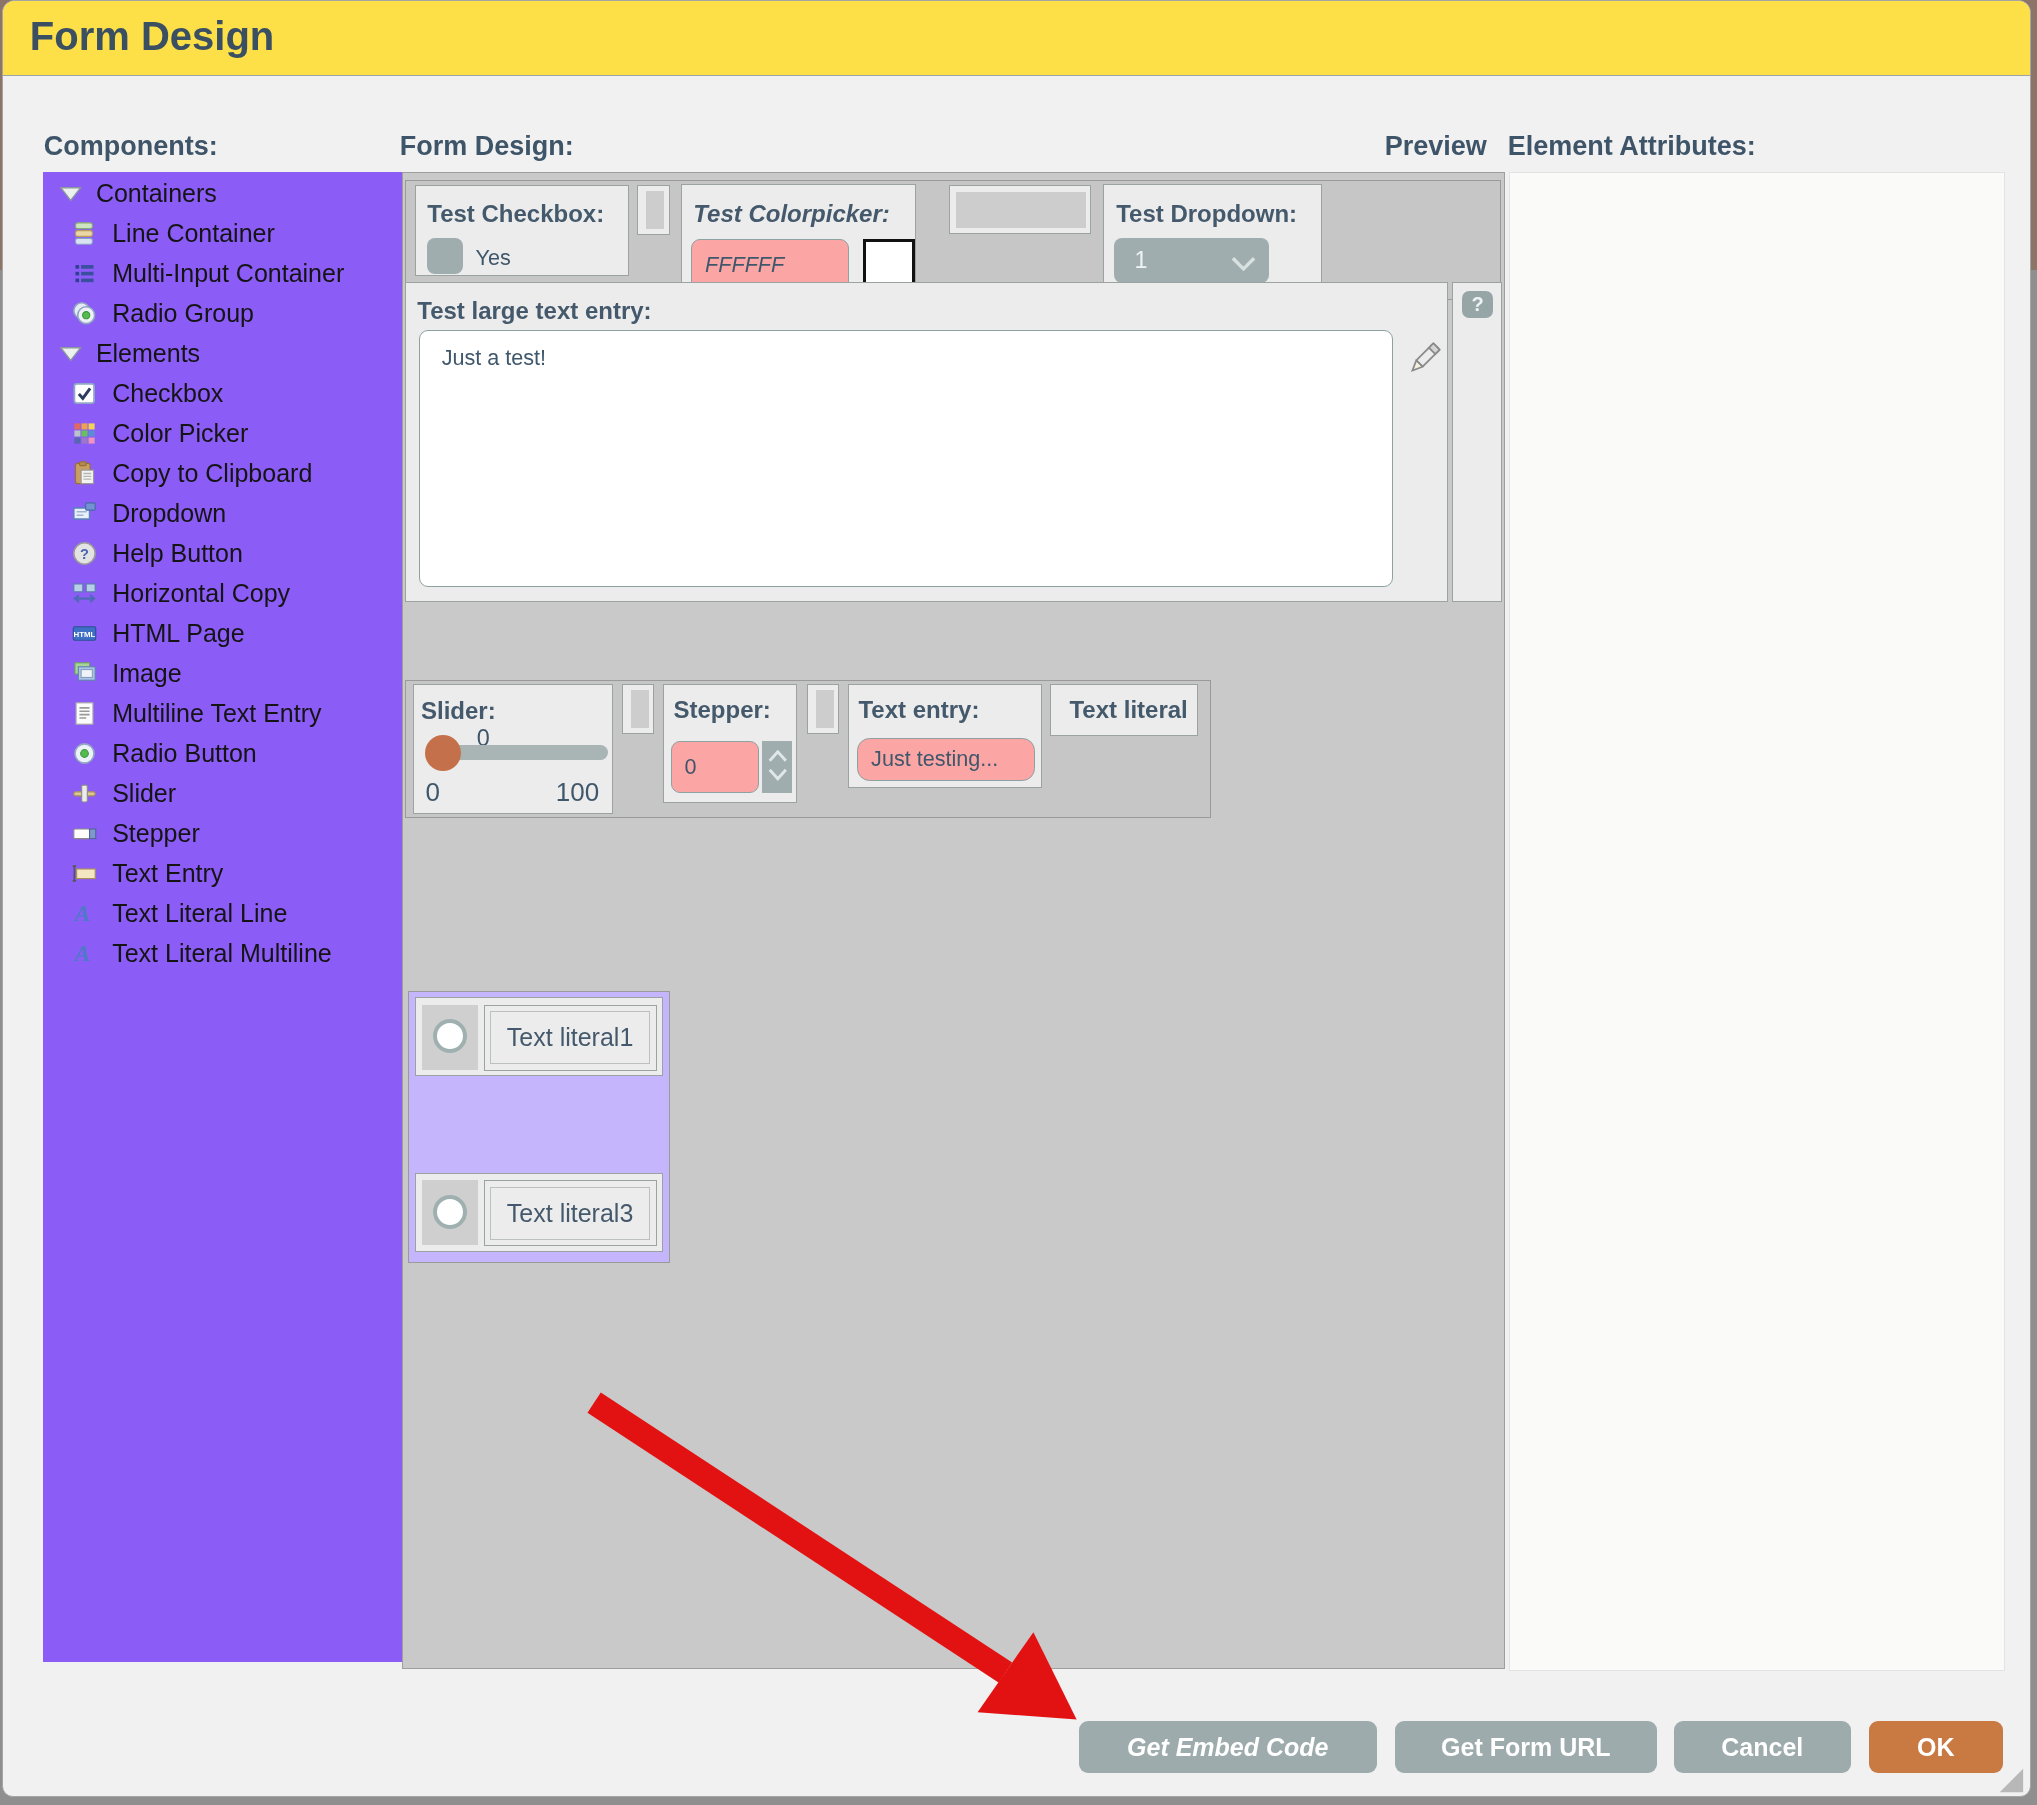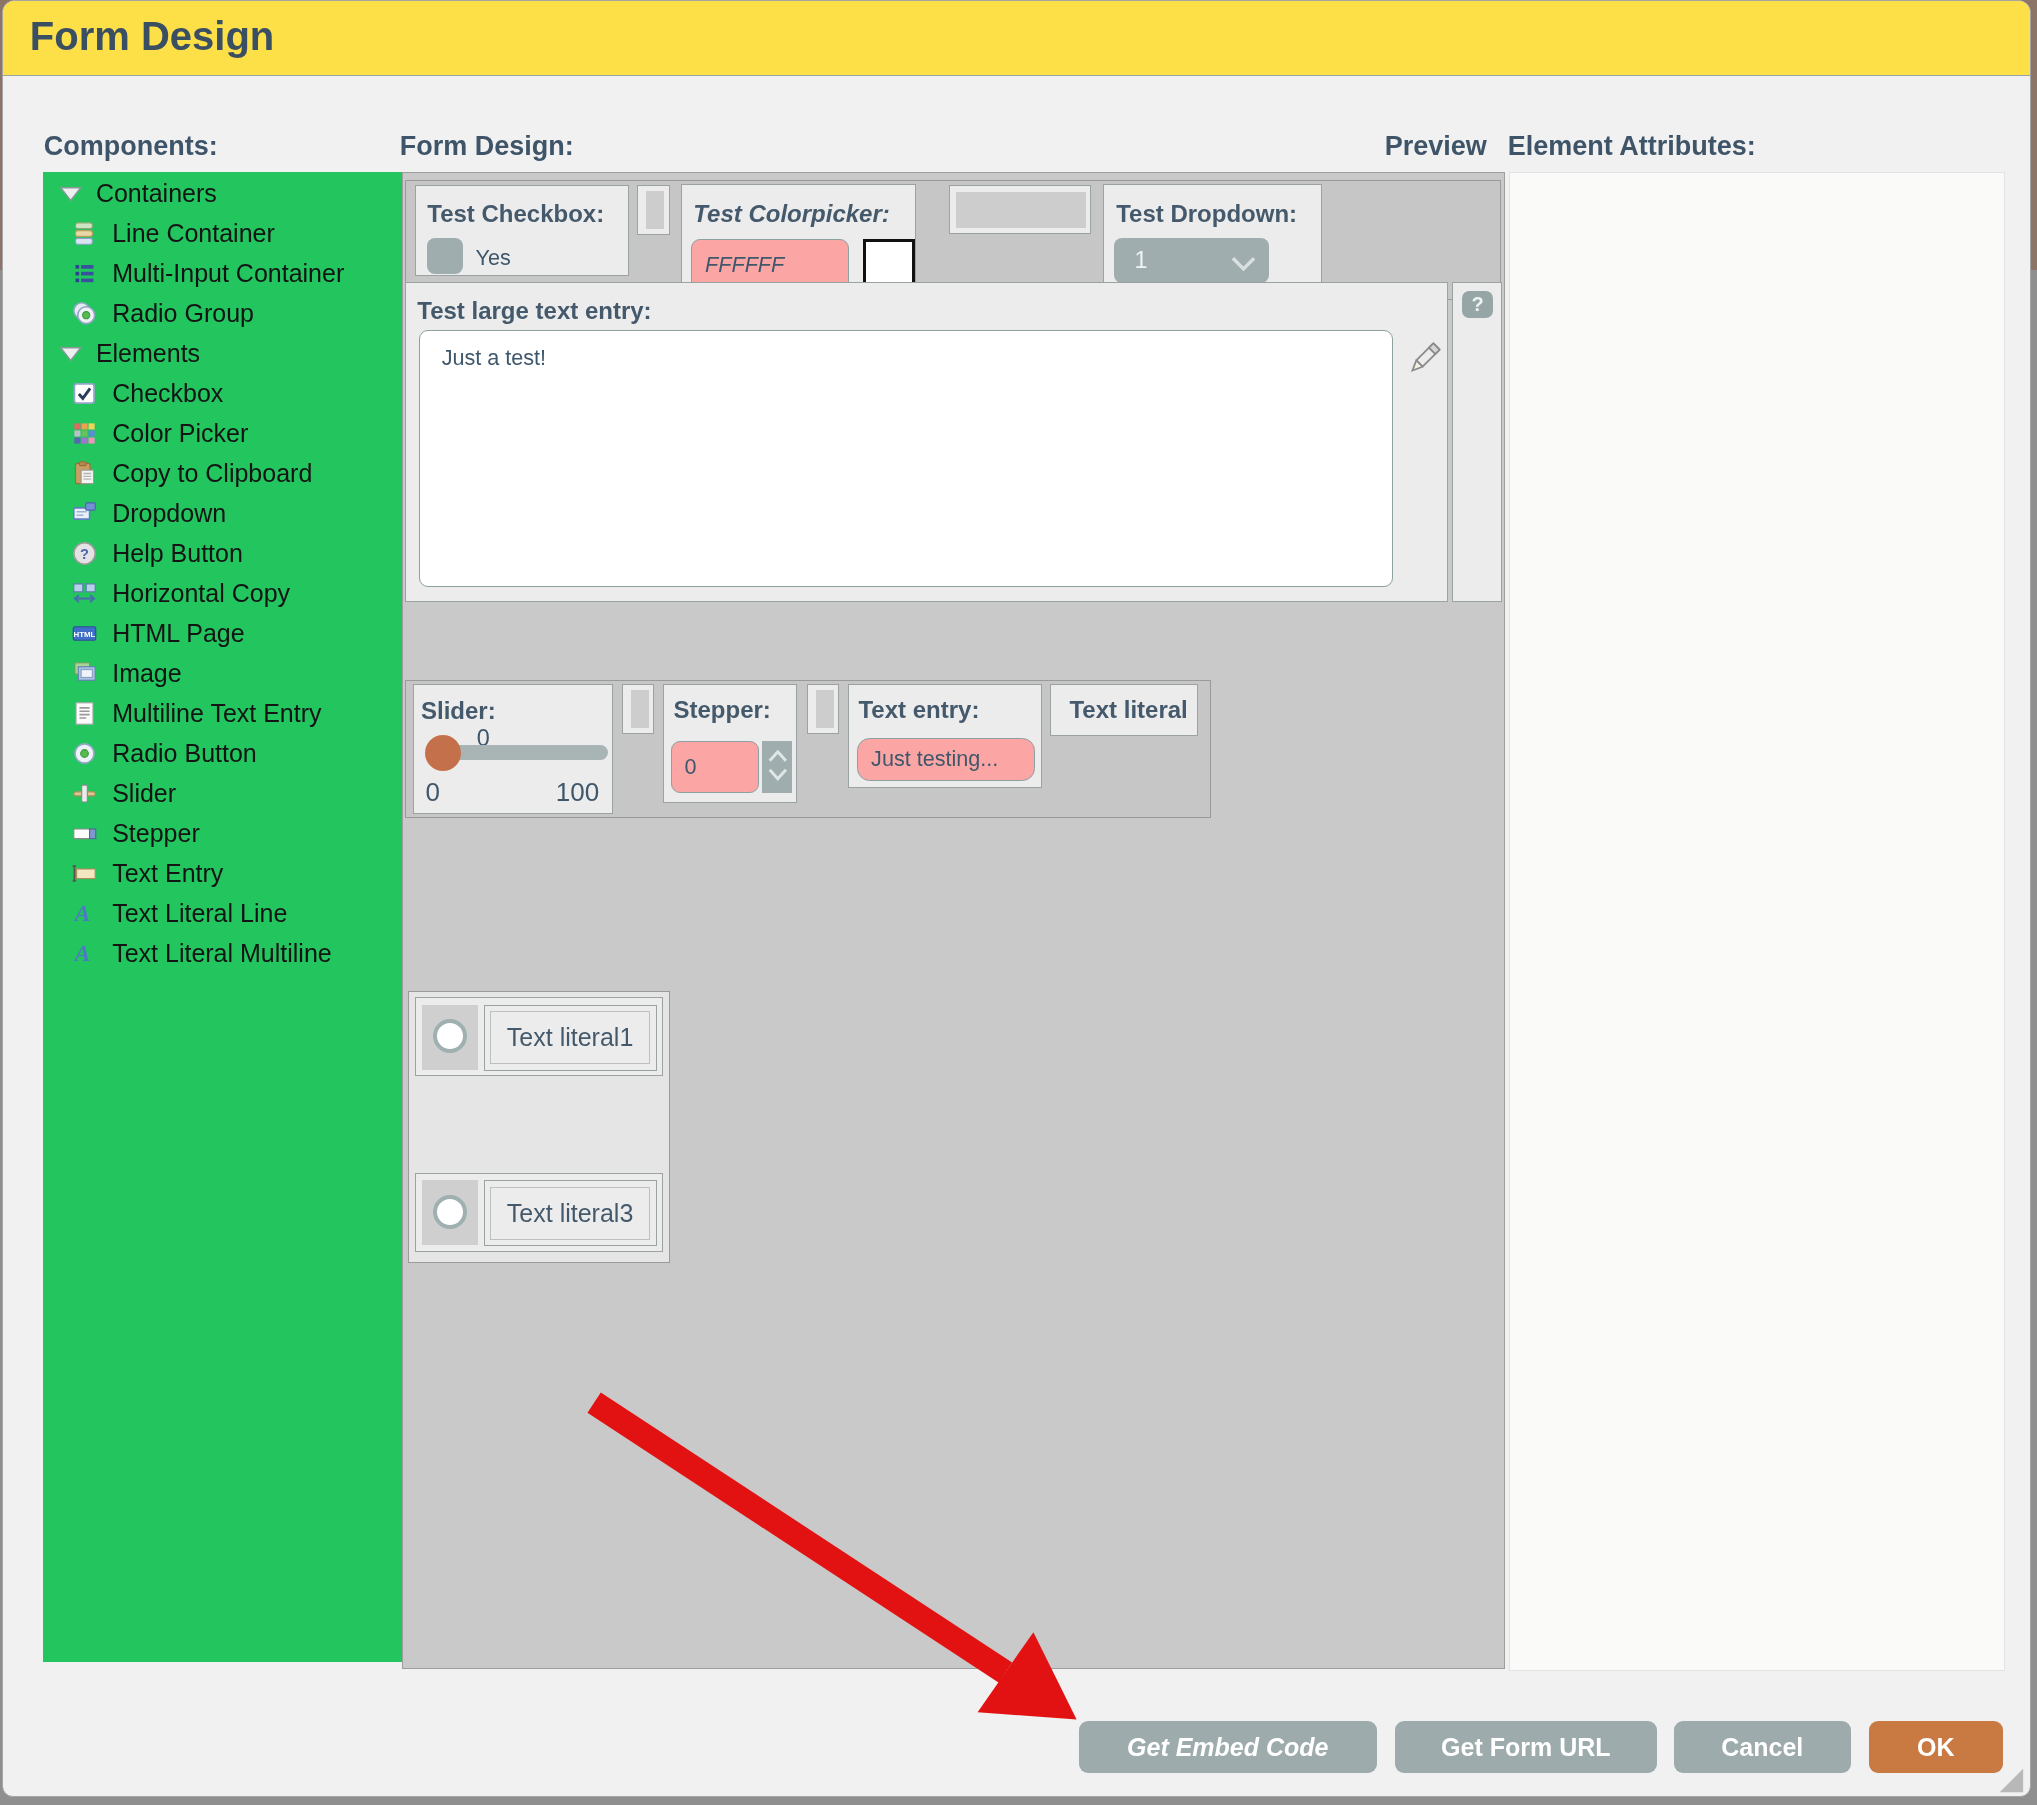--- a/index.html
+++ b/index.html
@@ -5,21 +5,21 @@
   html,body{margin:0;padding:0;}
   body{width:2038px;height:1806px;position:relative;overflow:hidden;
        font-family:"Liberation Sans","DejaVu Sans",sans-serif;background:#8f8f8f;}
   .backdrop-top{position:absolute;left:0;top:0;width:2038px;height:270px;background:#8c7466;}
   .dialog{position:absolute;left:1.8px;top:0;width:2027px;height:1795px;background:#f1f1f1;
           border:1.8px solid #a5a5a5;border-radius:12.6px 12.6px 10.8px 10.8px;overflow:hidden;}
   .titlebar{position:absolute;left:0;top:0;width:100%;height:74px;background:#fde047;
             border-bottom:1.8px solid #9aa5a7;}
   .title{position:absolute;left:27px;top:12.6px;font-size:40px;font-weight:600;color:#3b4f63;}
   .sectlabel{position:absolute;top:130px;font-size:27px;font-weight:600;color:#3e5468;}
-  .panel-left{position:absolute;left:40px;top:171px;width:359px;height:1490px;background:#22c55e;}
+  .panel-left{position:absolute;left:40px;top:171px;width:359px;height:1490px;background:#8b5cf6;}
   .canvas{position:absolute;left:399px;top:171px;width:1101px;height:1495px;background:#c9c9c9;
           border:1.8px solid #9e9e9e;}
   .panel-right{position:absolute;left:1506px;top:171px;width:494px;height:1497px;background:#fafaf9;
                border:0.9px solid #e3e3e3;}
   
   .tree{padding-top:1.8px;}
   .trow{display:flex;align-items:center;height:40px;font-size:25px;color:#141414;}
   .trow.sec{padding-left:14.4px;gap:11.7px;}
   .trow.itm{padding-left:28px;gap:14.4px;}
   .ticon{display:flex;align-items:center;justify-content:center;width:27px;height:27px;flex:0 0 27px;}
@@ -372,21 +372,21 @@
 
       <div class="cpanel" style="left:442px;top:2.7px;width:194px;height:104px;">
         <div class="wlabel" style="left:9px;top:11.7px;">Text entry:</div>
         <div class="field wvalue" style="left:8px;top:53px;width:178px;height:43px;border-radius:12.6px;">Just testing...</div>
       </div>
 
       <div class="cpanel" style="left:644px;top:2.7px;width:148px;height:52px;display:flex;align-items:center;padding-left:18px;font-size:24px;font-weight:600;color:#44596b;box-sizing:border-box;">Text literal</div>
     </div>
 
 
-    <div style="position:absolute;left:5.4px;top:818px;width:262px;height:272px;background:#e5e5e5;border:0.9px solid #9a9a9a;box-sizing:border-box;">
+    <div style="position:absolute;left:5.4px;top:818px;width:262px;height:272px;background:#c4b5fd;border:0.9px solid #9a9a9a;box-sizing:border-box;">
 
       <div class="cpanel" style="left:5.4px;top:5.4px;width:248px;height:79px;">
         <div class="radio-cell">
             <div class="radio-circle"></div>
           </div>
         <div class="lit-outer" style="left:68px;top:6.3px;width:173px;height:66px;">
           <div class="lit-inner">Text literal1</div>
         </div>
       </div>
 

